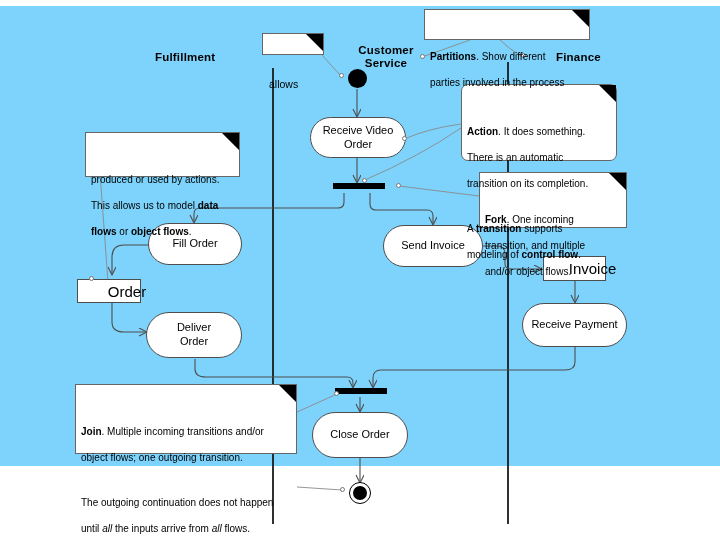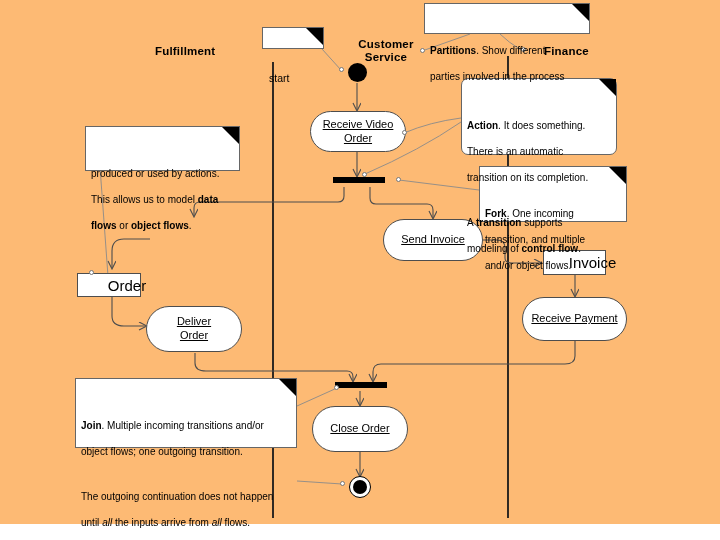--- a/index.html
+++ b/index.html
@@ -10,22 +10,23 @@
   }
   body {
     font-family: "Liberation Sans", sans-serif;
     width: 720px;
     height: 540px;
     overflow: hidden;
   }
   #canvas {
     position: relative;
     width: 720px;
-    height: 524px;
-    background: #fdba74;
+    height: 460px;
+    background: #7dd3fc;
+    margin-top: 6px;
   }
   #wires {
     position: absolute;
     left: 0;
     top: 0;
     width: 720px;
     height: 540px;
   }
 
   
@@ -47,21 +48,20 @@
     border-radius: 999px;
     background: #ffffff;
     display: flex;
     align-items: center;
     justify-content: center;
     text-align: center;
     font-size: 11px;
     color: #000;
     line-height: 1.25;
     white-space: pre-line;
-    text-decoration: underline;
   }
 
   
   .objectnode {
     position: absolute;
     box-sizing: border-box;
     border: 1px solid #4d4d4d;
     background: #ffffff;
     display: flex;
     align-items: center;
@@ -189,27 +189,28 @@
     <path d="M479,190 L399,180" fill="none" stroke="#8a8a8a" stroke-width="0.9"></path>
     <path d="M297,406 L337,388" fill="none" stroke="#8a8a8a" stroke-width="0.9"></path>
     <path d="M297,481 L342,484" fill="none" stroke="#8a8a8a" stroke-width="0.9"></path>
   </svg>
 
   <div class="lane-label" style="left:155px; top:45px;">Fulfillment</div>
 
   <div class="lane-label" style="left:355px; top:38px; text-align:center; width:62px;">Customer
 Service</div>
 
-  <div class="lane-label" style="left:544px; top:45px;">Finance</div>
+  <div class="lane-label" style="left:556px; top:45px;">Finance</div>
 
   <div class="initial-node" style="left:348px; top:63px; width:19px; height:19px;"></div>
 
   <div class="action" style="left:310px; top:111px; width:96px; height:41px;">Receive Video
 Order</div>
 
+  <div class="action" style="left:148px; top:217px; width:94px; height:42px;">Fill Order</div>
 
   <div class="action" style="left:146px; top:306px; width:96px; height:46px;">Deliver
 Order</div>
 
   <div class="action" style="left:383px; top:219px; width:100px; height:42px;">Send Invoice</div>
 
   <div class="action" style="left:522px; top:297px; width:105px; height:44px;">Receive Payment</div>
 
   <div class="action" style="left:312px; top:406px; width:96px; height:46px;">Close Order</div>
 
@@ -229,21 +230,21 @@
   <div class="anchor" style="left:89px; top:270px;"></div>
   <div class="anchor" style="left:402px; top:130px;"></div>
   <div class="anchor" style="left:362px; top:172px;"></div>
   <div class="anchor" style="left:396px; top:177px;"></div>
   <div class="anchor" style="left:334px; top:385px;"></div>
   <div class="anchor" style="left:340px; top:481px;"></div>
 
   <div class="note small" style="left:262px; top:27px; width:62px; height:22px;">
     <span class="fold"></span>
     <span class="note-body">
-      <span class="note-line">start</span>
+      <span class="note-line">allows</span>
     </span>
   </div>
 
   <div class="note" style="left:424px; top:3px; width:166px; height:31px;">
     <span class="fold"></span>
     <span class="note-body">
       <span class="note-line"><b>Partitions</b><span>. Show different</span></span>
       <span class="note-line">parties involved in the process</span>
     </span>
   </div>

